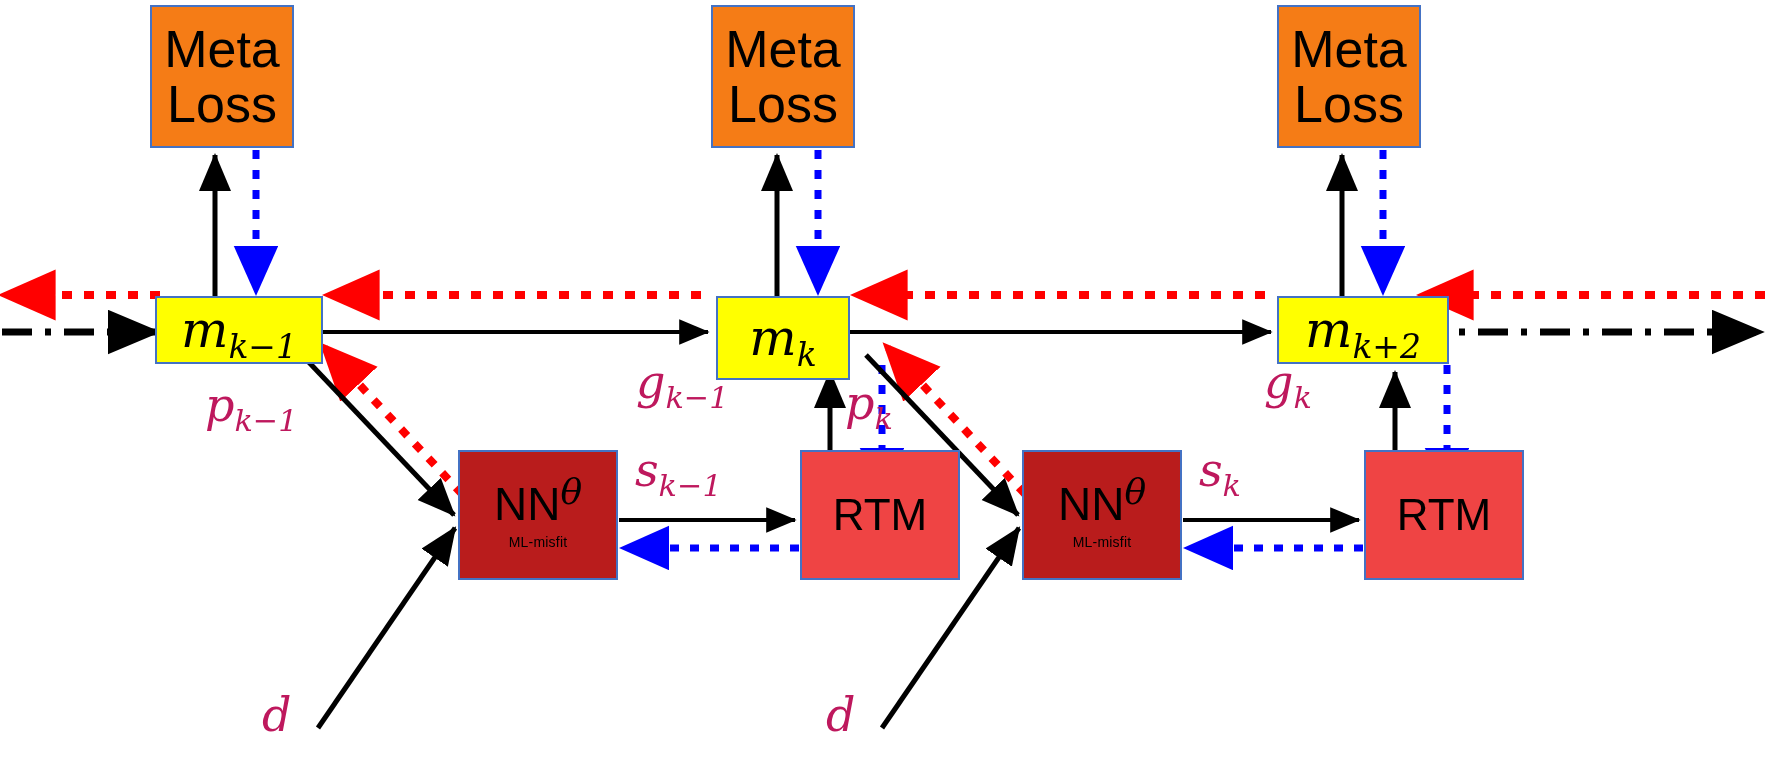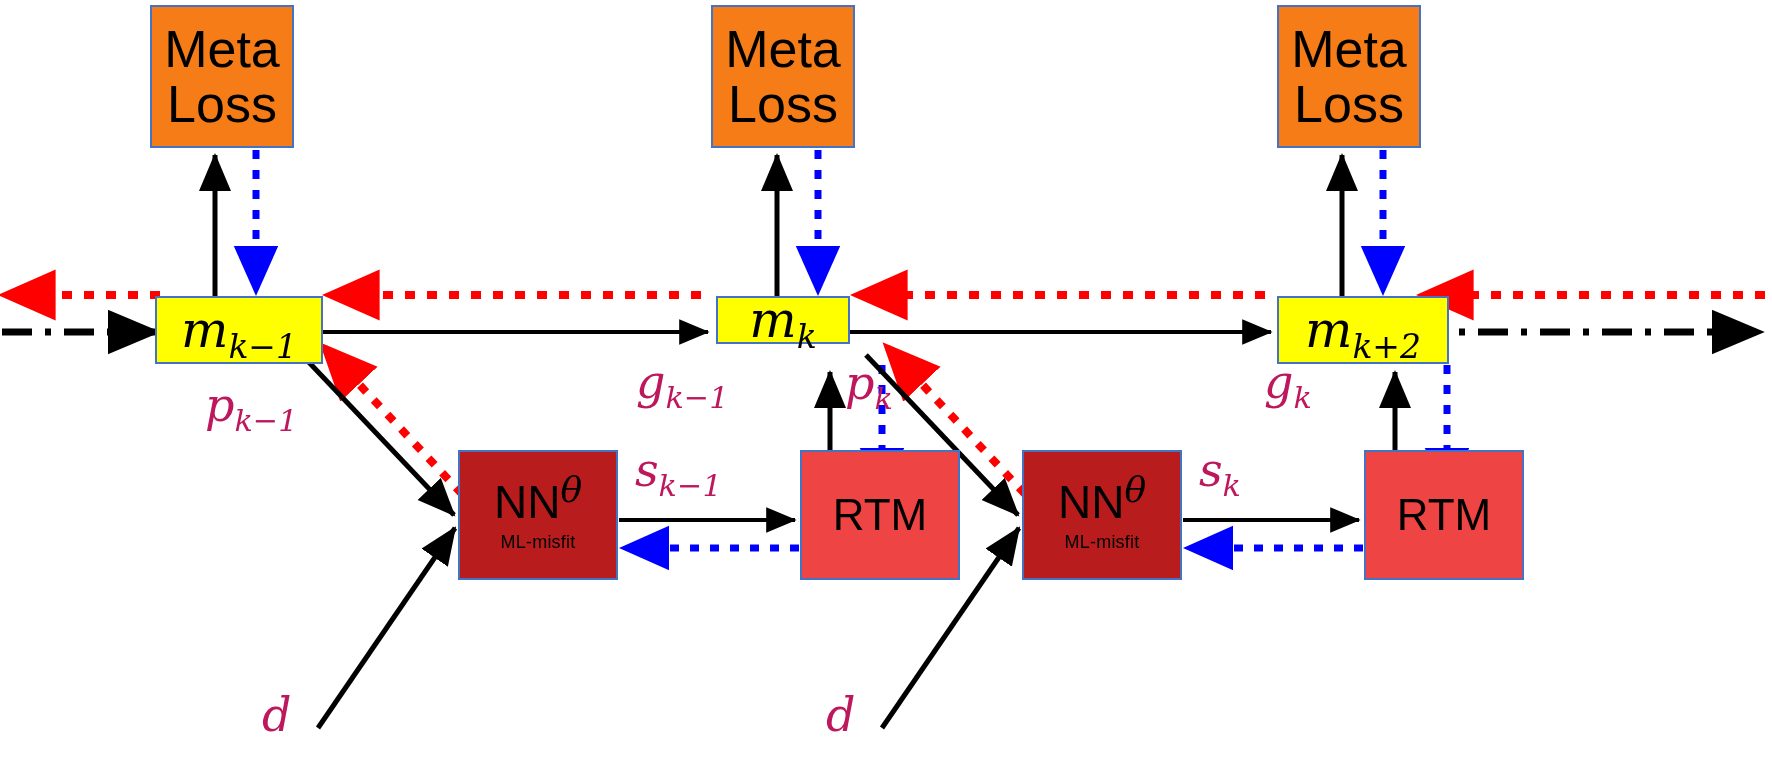--- a/index.html
+++ b/index.html
@@ -59,21 +59,21 @@
     position: relative;
   }
   .node-nn .nn-sup {
     font-family: "DejaVu Serif", serif;
     font-style: italic;
     font-size: 36px;
     vertical-align: super;
     line-height: 0;
   }
   .node-nn .nn-sub {
-    font-size: 18px;
+    font-size: 14px;
     margin-top: 8px;
     letter-spacing: 0.2px;
   }
   .node-rtm {
     background: #ef4444;
     font-size: 44px;
     font-family: "Liberation Sans", sans-serif;
   }
   .math-label {
     position: absolute;
@@ -185,21 +185,21 @@
   <div class="node node-meta" style="left:1277px; top:5px; width:144px; height:143px;">
     <span class="ln">Meta</span>
     <span class="ln">Loss</span>
   </div>
 
   <div class="node node-model" style="left:155px; top:296px; width:168px; height:68px;">
     <span>
       <span>m</span><span class="sub subu">k−1</span>
     </span>
   </div>
-  <div class="node node-model" style="left:716px; top:296px; width:134px; height:48px;">
+  <div class="node node-model" style="left:716px; top:296px; width:134px; height:84px;">
     <span>
       <span>m</span><span class="sub subu">k</span>
     </span>
   </div>
   <div class="node node-model" style="left:1277px; top:296px; width:172px; height:68px;">
     <span>
       <span>m</span><span class="sub subu">k+2</span>
     </span>
   </div>
 
@@ -220,21 +220,21 @@
     <span>RTM</span>
   </div>
   <div class="node node-rtm" style="left:1364px; top:450px; width:160px; height:130px;">
     <span>RTM</span>
   </div>
 
   <div class="math-label mlbl-big" style="left:205px; top:378px;">
     <span>p</span><span class="sub subu">k−1</span>
   </div>
 
-  <div class="math-label mlbl-big" style="left:845px; top:356px;">
+  <div class="math-label mlbl-big" style="left:845px; top:376px;">
     <span>p</span><span class="sub subu">k</span>
   </div>
 
   <div class="math-label mlbl-big" style="left:636px; top:355px;">
     <span>g</span><span class="sub subu">k−1</span>
   </div>
 
   <div class="math-label mlbl-big" style="left:1264px; top:355px;">
     <span>g</span><span class="sub subu">k</span>
   </div>

